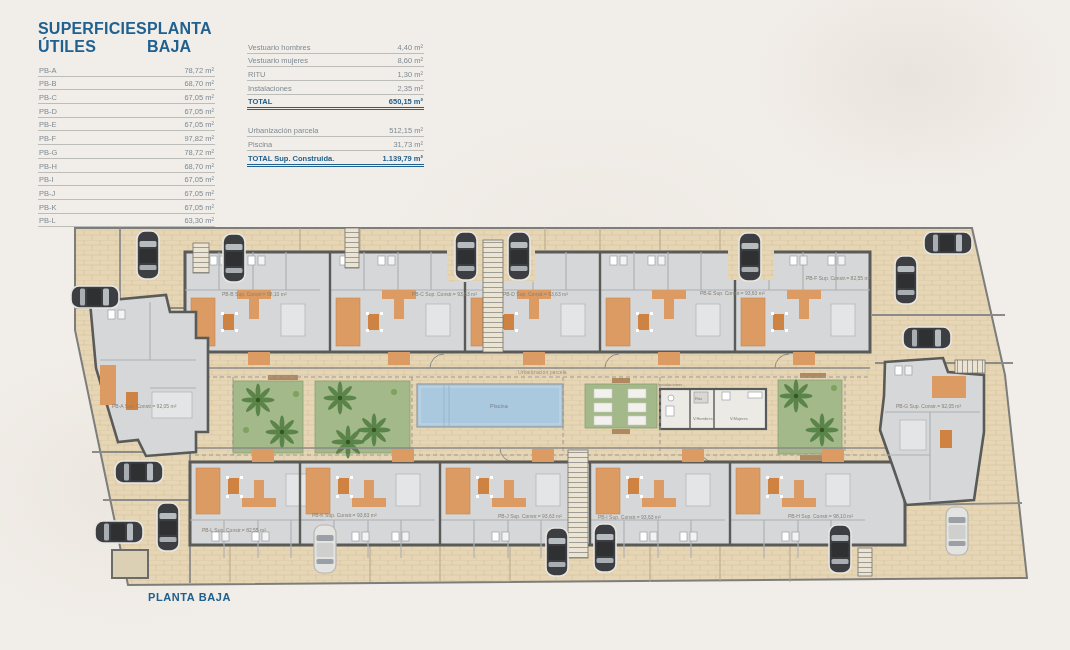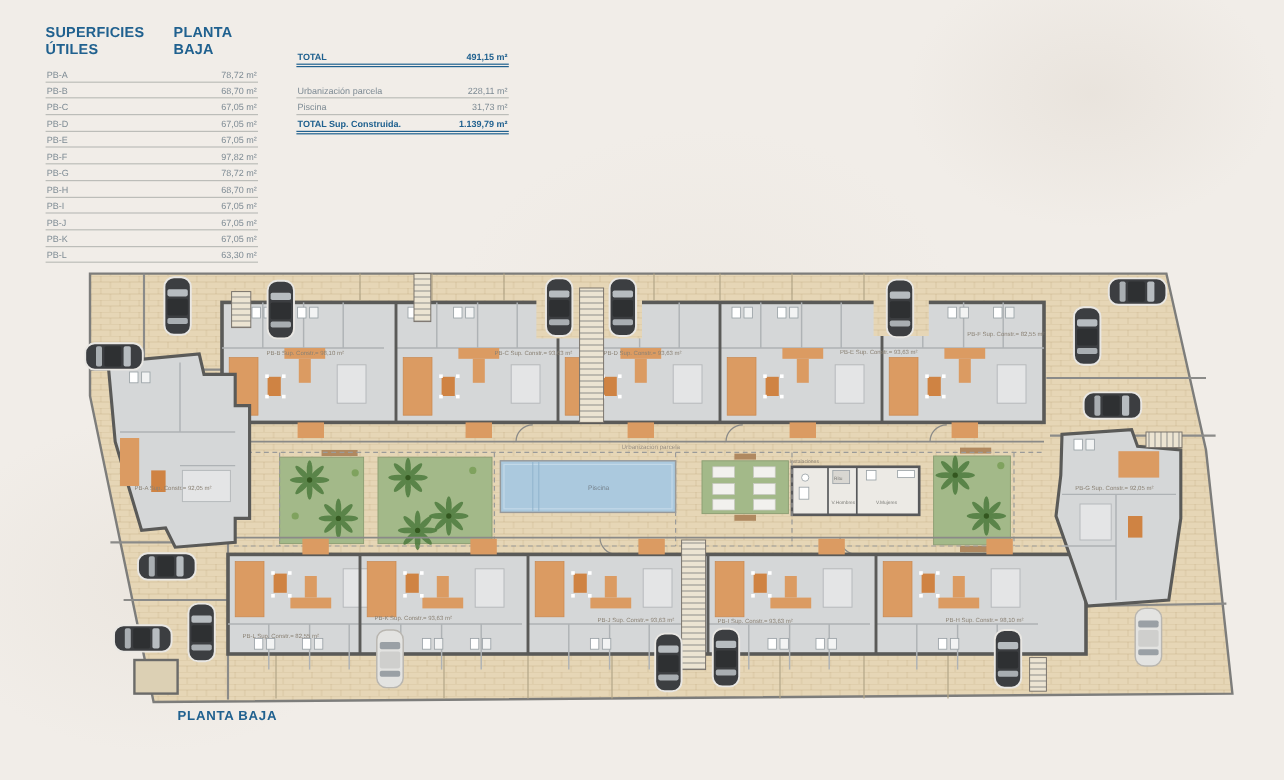--- a/index.html
+++ b/index.html
@@ -9,21 +9,21 @@
     background:
       radial-gradient(220px 160px at 85% 12%, rgba(210,200,188,.25), rgba(0,0,0,0) 70%),
       radial-gradient(260px 200px at 12% 75%, rgba(214,205,192,.22), rgba(0,0,0,0) 70%),
       radial-gradient(300px 220px at 55% 40%, rgba(222,214,202,.18), rgba(0,0,0,0) 70%),
       #f1ede8;
   }
   .blue{color:#20618f;font-weight:bold;}
   .tbl{position:absolute;}
   .tbl-left{left:38px;top:20px;width:177px;}
   .tbl-mid{left:247px;top:40px;width:177px;}
-  .tbl-head{display:flex;justify-content:flex-end;font-size:12px;letter-spacing:.2px;margin-bottom:7px;}
+  .tbl-head{display:flex;justify-content:flex-end;font-size:16px;letter-spacing:.2px;margin-bottom:7px;}
   .row{display:flex;justify-content:space-between;align-items:flex-end;
        height:11.7px;border-bottom:1px solid #bcbdb9;
        font-size:7.5px;color:#7e8b94;padding:0 1px 1px 1px;}
   .row .lab{white-space:nowrap;}
   .row .val{white-space:nowrap;}
   .row.total{color:#20618f;font-weight:bold;border-bottom:3px double #20618f;}
   .gap{height:13px;}
   .footer{position:absolute;left:148px;top:591px;font-size:11px;letter-spacing:.6px;}
   svg text{font-family:"Liberation Sans",sans-serif;}
   .ulab{font-size:5px;fill:#8a8174;}
@@ -100,30 +100,52 @@
         </div>
 
         <div class="row">
           <span class="lab">PB-L</span>
           <span class="val">63,30 m²</span>
         </div>
       </div>
   </div>
 
   <div class="tbl tbl-mid">
+    <div>
+
+        <div class="row">
+          <span class="lab">Vestuario hombres</span>
+          <span class="val">4,40 m²</span>
+        </div>
+
+        <div class="row">
+          <span class="lab">Vestuario mujeres</span>
+          <span class="val">8,60 m²</span>
+        </div>
+
+        <div class="row">
+          <span class="lab">RITU</span>
+          <span class="val">1,30 m²</span>
+        </div>
+
+        <div class="row">
+          <span class="lab">Instalaciones</span>
+          <span class="val">2,35 m²</span>
+        </div>
+      </div>
     <div class="row total">
       <span>TOTAL</span>
-      <span>491,15 m²</span>
+      <span>650,15 m²</span>
     </div>
     <div class="gap"></div>
     <div>
 
         <div class="row">
           <span class="lab">Urbanización parcela</span>
-          <span class="val">228,11 m²</span>
+          <span class="val">512,15 m²</span>
         </div>
 
         <div class="row">
           <span class="lab">Piscina</span>
           <span class="val">31,73 m²</span>
         </div>
       </div>
     <div class="row total">
       <span>TOTAL Sup. Construida.</span>
       <span>1.139,79 m²</span>

